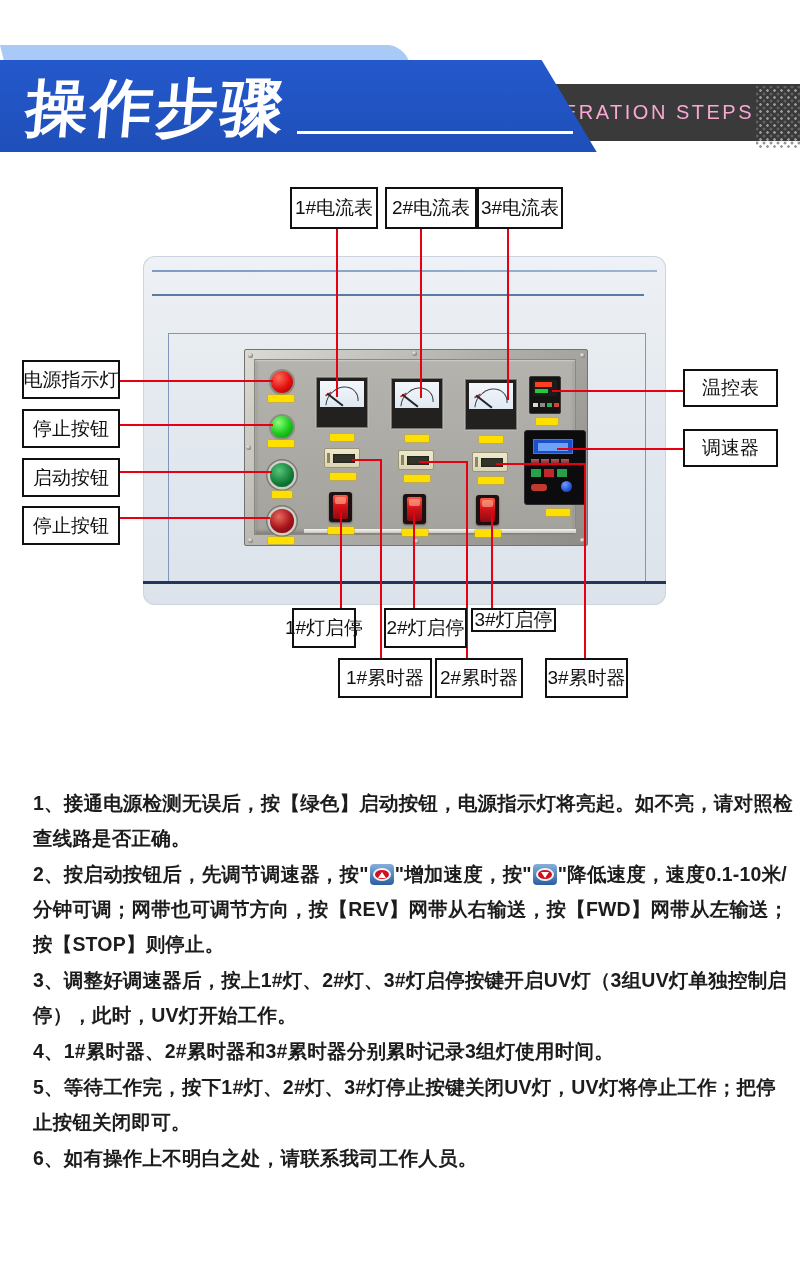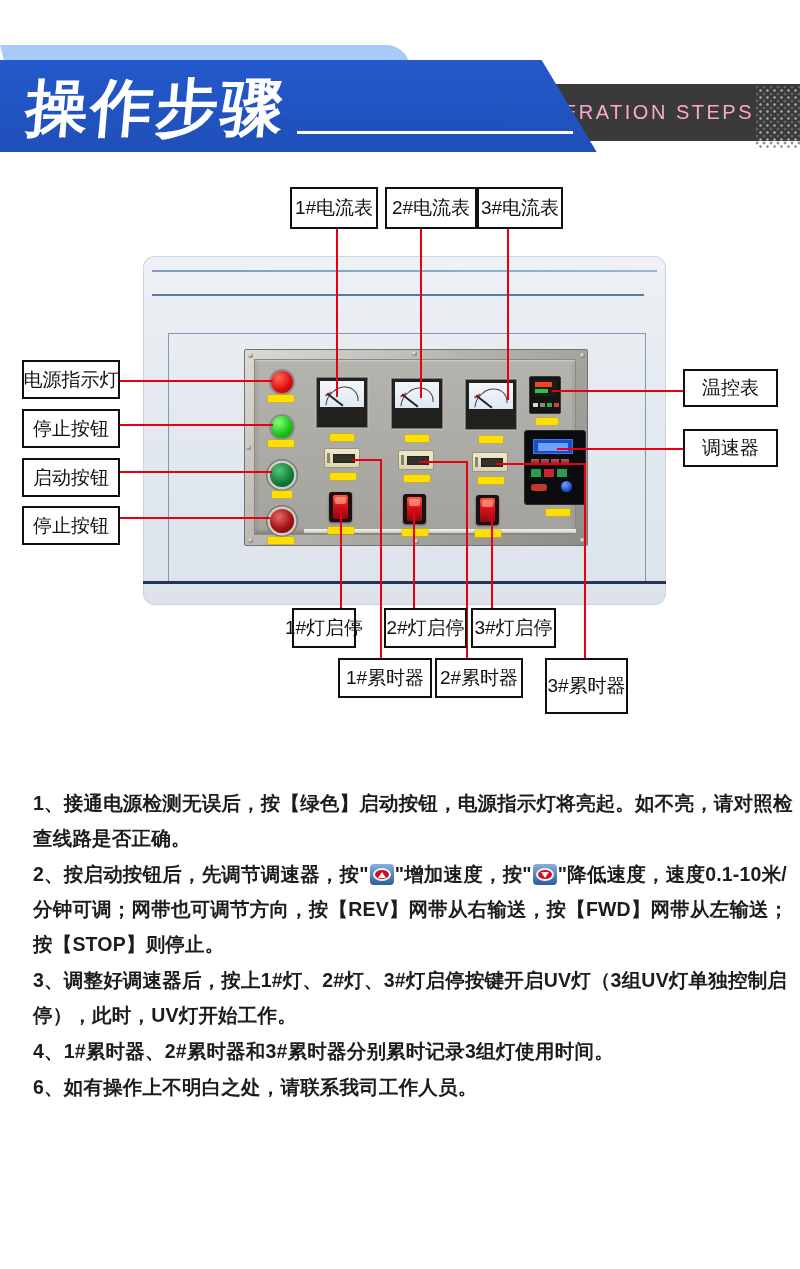--- a/index.html
+++ b/index.html
@@ -243,24 +243,24 @@
     <div class="abox" style="left:385px;top:187px;width:92px;height:42px">2#电流表</div>
     <div class="abox" style="left:477px;top:187px;width:86px;height:42px">3#电流表</div>
     <div class="abox" style="left:22px;top:360px;width:98px;height:39px">电源指示灯</div>
     <div class="abox" style="left:22px;top:409px;width:98px;height:39px">停止按钮</div>
     <div class="abox" style="left:22px;top:458px;width:98px;height:39px">启动按钮</div>
     <div class="abox" style="left:22px;top:506px;width:98px;height:39px">停止按钮</div>
     <div class="abox" style="left:683px;top:369px;width:95px;height:38px">温控表</div>
     <div class="abox" style="left:683px;top:429px;width:95px;height:38px">调速器</div>
     <div class="abox" style="left:292px;top:608px;width:64px;height:40px">1#灯启停</div>
     <div class="abox" style="left:384px;top:608px;width:83px;height:40px">2#灯启停</div>
-    <div class="abox" style="left:471px;top:608px;width:85px;height:40px">3#灯启停</div>
+    <div class="abox" style="left:471px;top:608px;width:85px;height:24px">3#灯启停</div>
     <div class="abox" style="left:338px;top:658px;width:94px;height:40px">1#累时器</div>
     <div class="abox" style="left:435px;top:658px;width:88px;height:40px">2#累时器</div>
-    <div class="abox" style="left:545px;top:658px;width:83px;height:56px">3#累时器</div>
+    <div class="abox" style="left:545px;top:658px;width:83px;height:40px">3#累时器</div>
 
     <div class="rline" style="left:336px;top:229px;width:2px;height:168px"></div>
     <div class="rline" style="left:420px;top:229px;width:2px;height:169px"></div>
     <div class="rline" style="left:507px;top:229px;width:2px;height:171px"></div>
     <div class="rline" style="left:120px;top:380px;width:153px;height:2px"></div>
     <div class="rline" style="left:120px;top:424px;width:153px;height:2px"></div>
     <div class="rline" style="left:120px;top:471px;width:152px;height:2px"></div>
     <div class="rline" style="left:120px;top:517px;width:150px;height:2px"></div>
     <div class="rline" style="left:552px;top:390px;width:131px;height:2px"></div>
     <div class="rline" style="left:557px;top:448px;width:126px;height:2px"></div>
@@ -274,17 +274,18 @@
     <div class="rline" style="left:496px;top:463px;width:90px;height:2px"></div>
     <div class="rline" style="left:584px;top:463px;width:2px;height:195px"></div>
   </div>
 
   <div class="instructions">
     <div>
         <p>1、接通电源检测无误后，按【绿色】启动按钮，电源指示灯将亮起。如不亮，请对照检查线路是否正确。</p>
         <p>2、按启动按钮后，先调节调速器，按"<span class="speed-btn up"><span class="oval"></span><span class="core"></span><span class="tri"></span></span>"增加速度，按"<span class="speed-btn down"><span class="oval"></span><span class="core"></span><span class="tri"></span></span>"降低速度，速度0.1-10米/分钟可调；网带也可调节方向，按【REV】网带从右输送，按【FWD】网带从左输送；按【STOP】则停止。</p>
         <p>3、调整好调速器后，按上1#灯、2#灯、3#灯启停按键开启UV灯（3组UV灯单独控制启停），此时，UV灯开始工作。</p>
         <p>4、1#累时器、2#累时器和3#累时器分别累时记录3组灯使用时间。</p>
+        <p>5、等待工作完，按下1#灯、2#灯、3#灯停止按键关闭UV灯，UV灯将停止工作；把停止按钮关闭即可。</p>
         <p>6、如有操作上不明白之处，请联系我司工作人员。</p>
       </div>
   </div>
 
 </div>
 
 </body></html>

